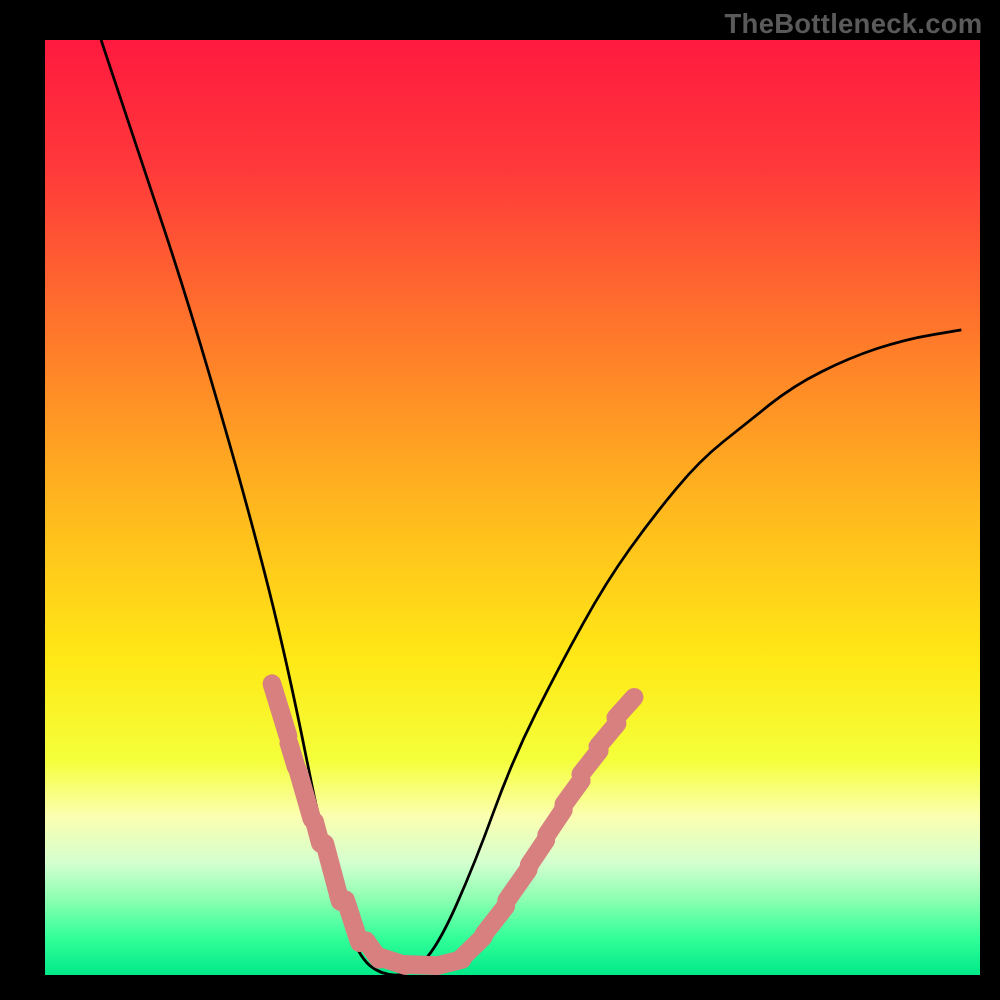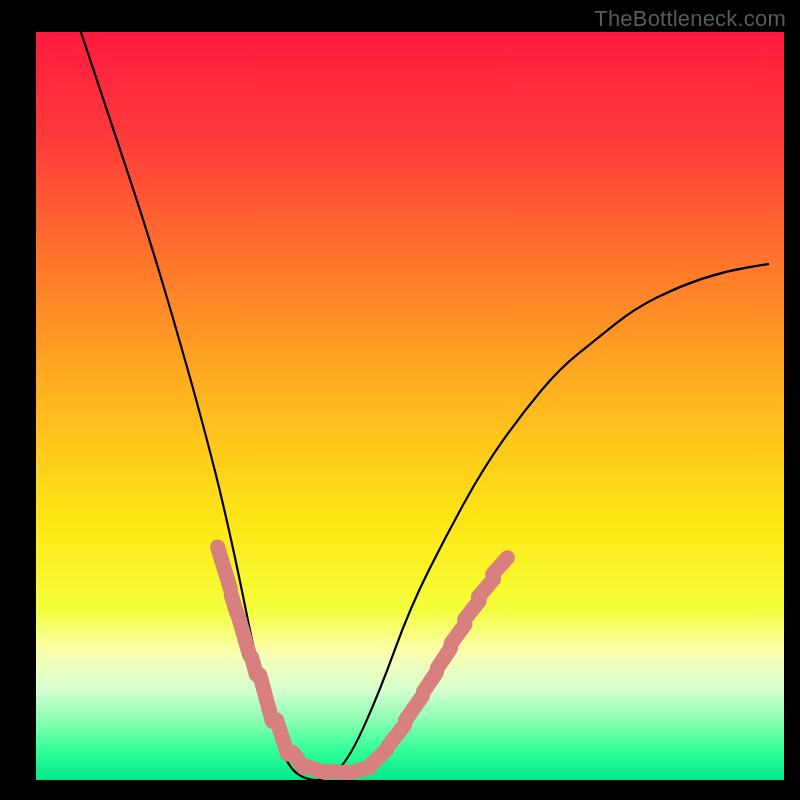--- a/index.html
+++ b/index.html
@@ -16,21 +16,21 @@
     width: 800px;
     height: 800px;
     background: #000;
   }
   .watermark {
     position: absolute;
     top: 6px;
     right: 14px;
     color: #5a5a5a;
     font-size: 22px;
-    font-weight: 400;
+    font-weight: 700;
     letter-spacing: 0.2px;
     z-index: 20;
   }
   svg {
     position: absolute;
     top: 0;
     left: 0;
   }
 </style>
 </head>

